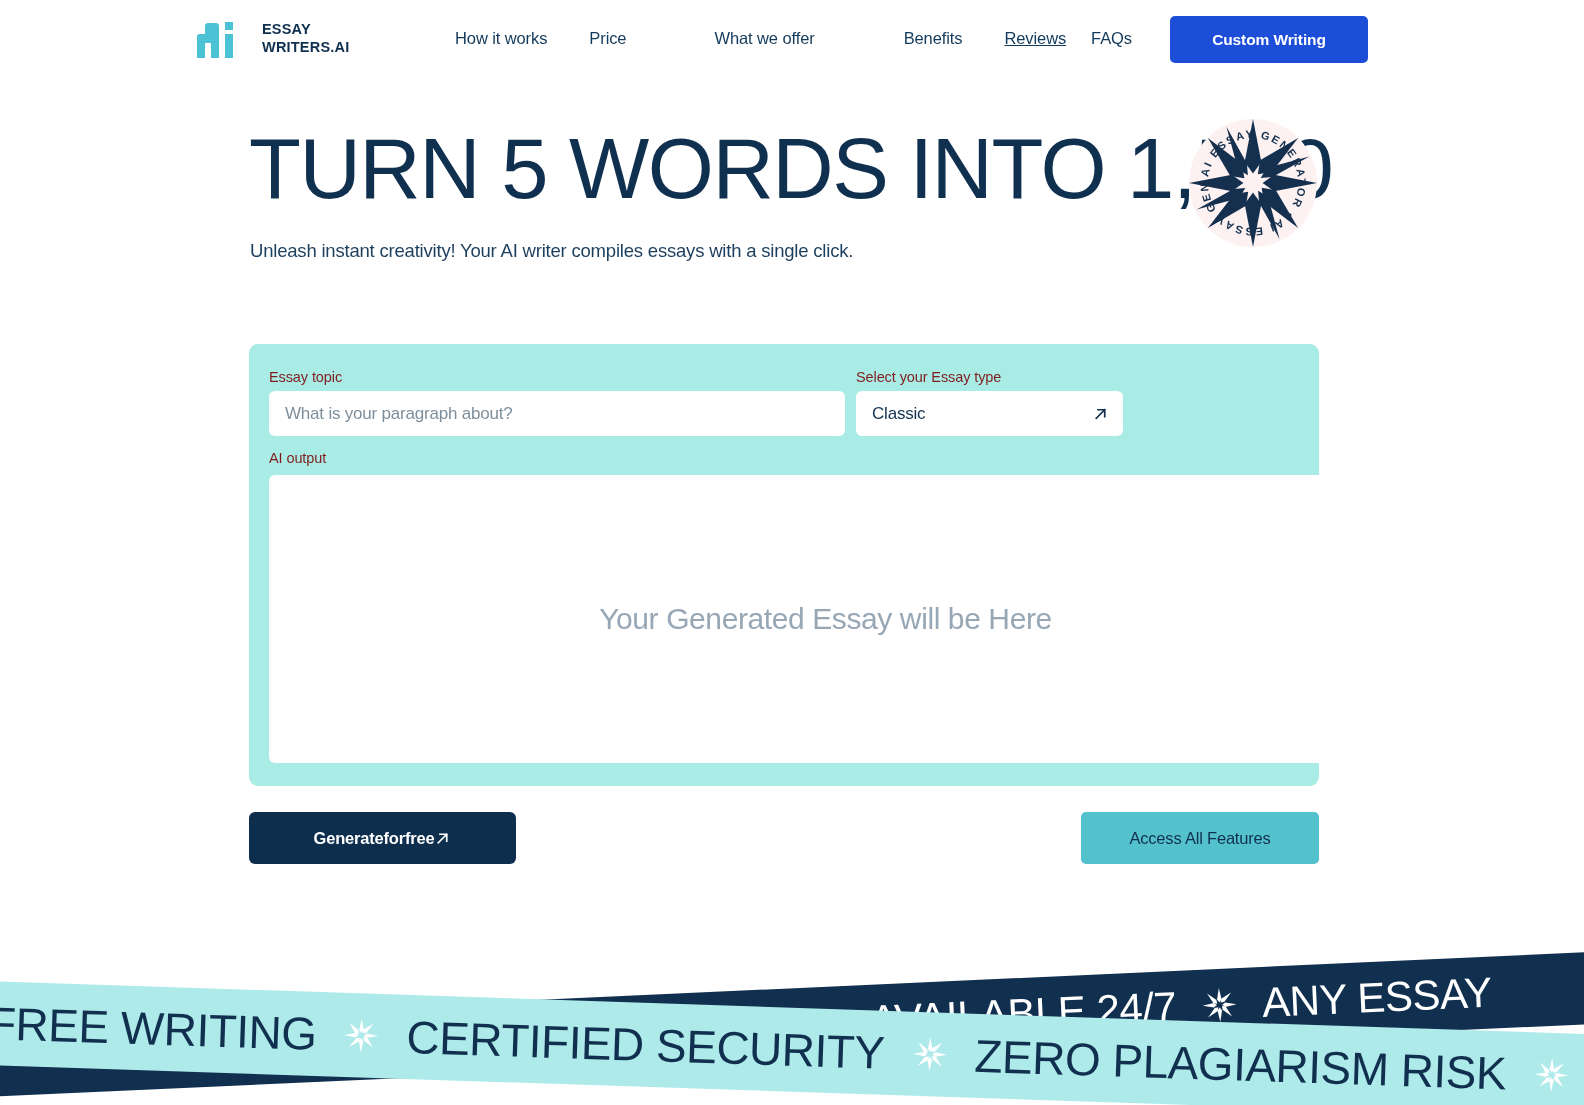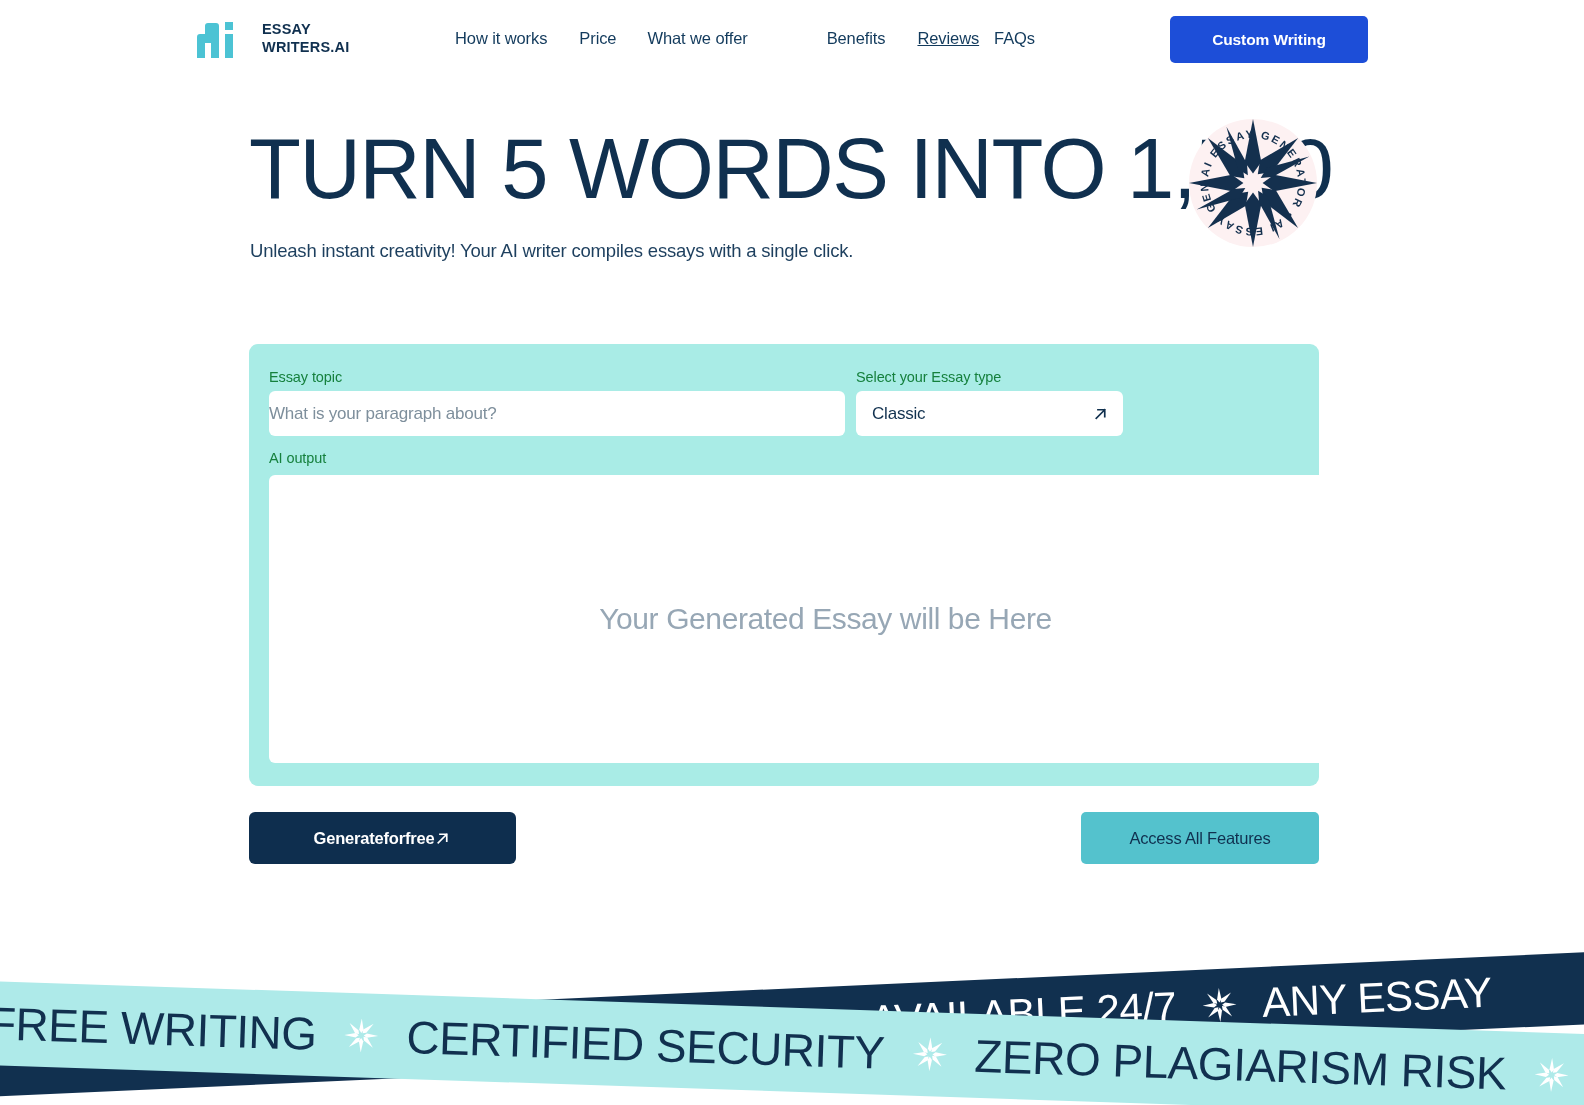--- a/index.html
+++ b/index.html
@@ -44,33 +44,33 @@
     letter-spacing: 0.2px;
     white-space: nowrap;
   }
 
   .nav {
     position: absolute;
     left: 455px;
     top: 29px;
     display: flex;
     align-items: flex-start;
-    gap: 3px;
+    gap: 13px;
   }
   .nav-item {
     font-size: 16.5px;
     color: #123a5c;
     padding: 0 24px 0 0;
     white-space: nowrap;
     cursor: pointer;
     letter-spacing: -0.1px;
   }
   .nav-item:nth-child(1) { padding-right: 29px; }
   .nav-item:nth-child(2) { padding-right: 28px; }
-  .nav-item:nth-child(3) { padding-right: 29px; }
+  .nav-item:nth-child(3) { padding-right: 29px; margin-left: 47px; }
   .nav-item:nth-child(4) { padding-right: 29px; margin-left: 47px; }
   .nav-item:nth-child(5) { padding-right: 12px; text-decoration: underline; }
   .nav-item:nth-child(6) { padding-right: 0; }
 
   .cta-btn {
     position: absolute;
     left: 1170px;
     top: 16px;
     width: 198px;
     height: 47px;
@@ -139,21 +139,21 @@
     left: 249px;
     top: 344px;
     width: 1070px;
     height: 442px;
     background: #a9ece6;
     border-radius: 9px;
   }
 
   .field-label {
     font-size: 14.5px;
-    color: #15803d;
+    color: #7f1d1d;
     letter-spacing: -0.1px;
     margin-bottom: 6px;
     display: block;
   }
 
   .row-top {
     position: absolute;
     left: 20px;
     top: 25px;
     width: 1030px;
@@ -165,21 +165,21 @@
   .fld-topic  { width: 576px; }
   .fld-length { width: 168px; }
   .fld-type   { width: 267px; }
 
   .text-input {
     width: 100%;
     height: 45px;
     background: #ffffff;
     border: none;
     border-radius: 6px;
-    padding: 0 0;
+    padding: 0 16px;
     font-family: "Liberation Sans", sans-serif;
     font-size: 17px;
     color: #1b3b59;
     letter-spacing: -0.2px;
     outline: none;
   }
   .text-input::placeholder { color: #7e8f9c; }
 
   .select-box {
     position: relative;

